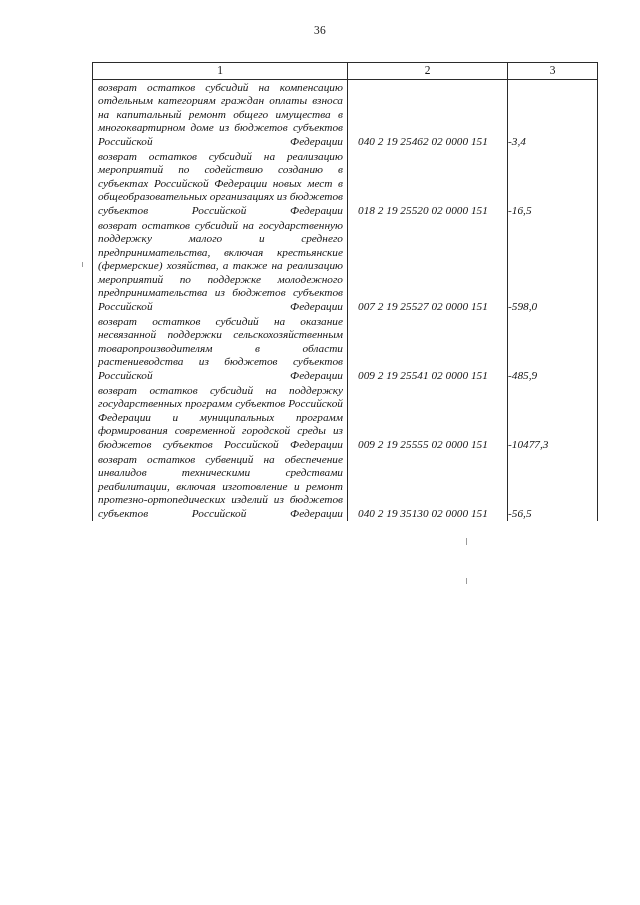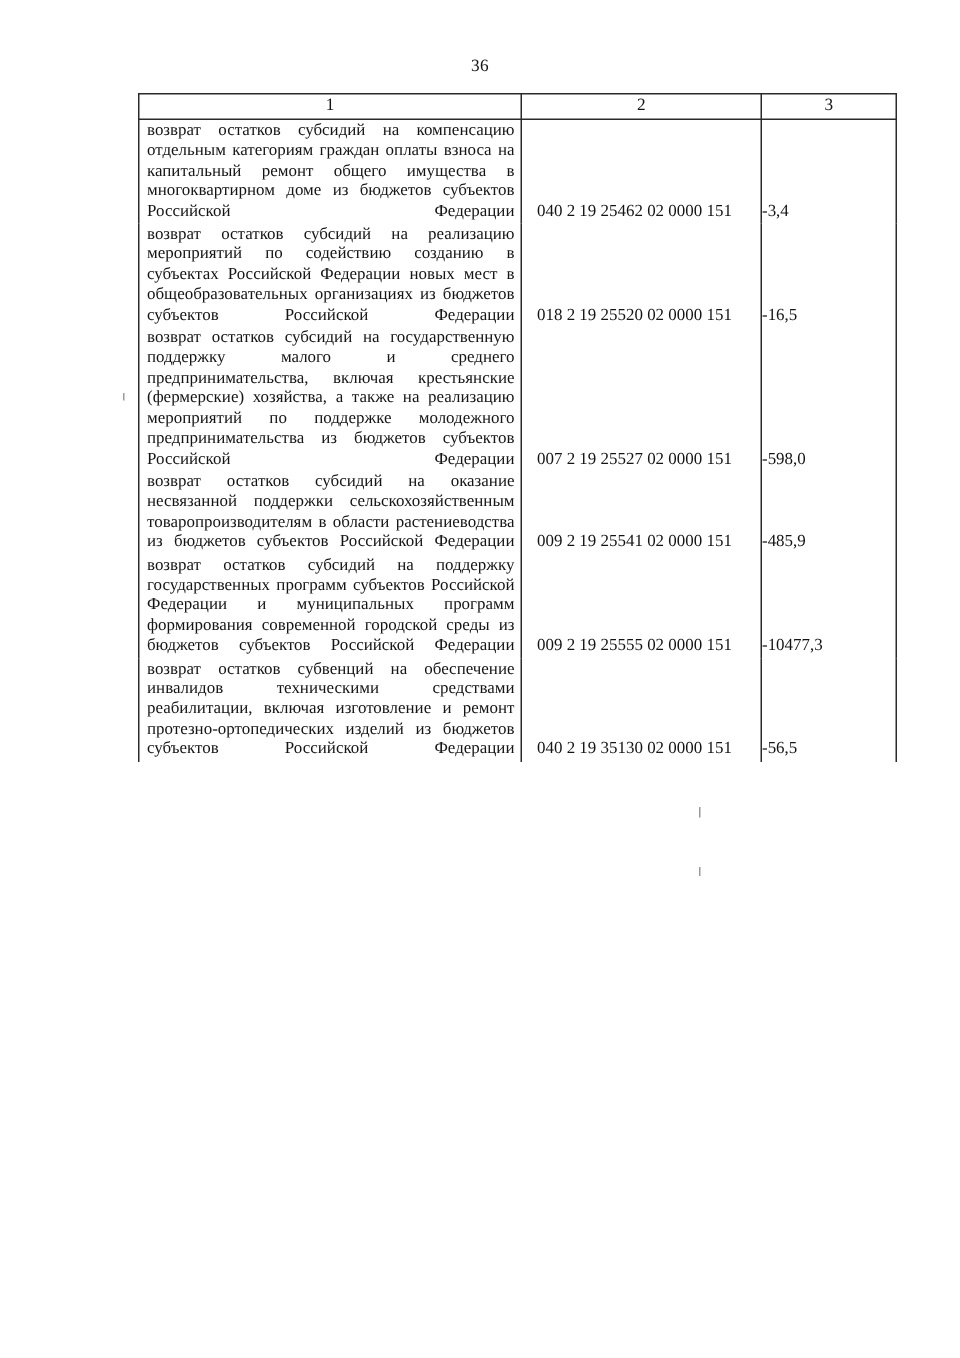--- a/index.html
+++ b/index.html
@@ -16,21 +16,21 @@
     overflow: hidden;
   }
   .page {
     position: absolute;
     left: 0; top: 0;
     width: 640px;
     height: 905px;
   }
   .page-number {
     position: absolute;
-    top: 38px;
+    top: 24px;
     left: 0;
     width: 640px;
     text-align: center;
     font-size: 11.5px;
     letter-spacing: 0.2px;
   }
   .table {
     position: absolute;
     left: 92px;
     top: 62px;
@@ -51,20 +51,21 @@
   }
   .col-desc { width: 255px; }
   .col-code { width: 160px; }
   .col-sum  { width: 90px; }
 
   .body-row td {
     border-left: 1px solid #2b2b2b;
     border-right: 1px solid #2b2b2b;
     padding-top: 1px;
     padding-bottom: 1px;
+    font-style: italic;
   }
   .body-row td.c-desc {
     font-size: 11.3px;
     line-height: 13.4px;
     text-align: justify;
     text-align-last: justify;
     padding-left: 5px;
     padding-right: 4px;
     hyphens: manual;
   }

